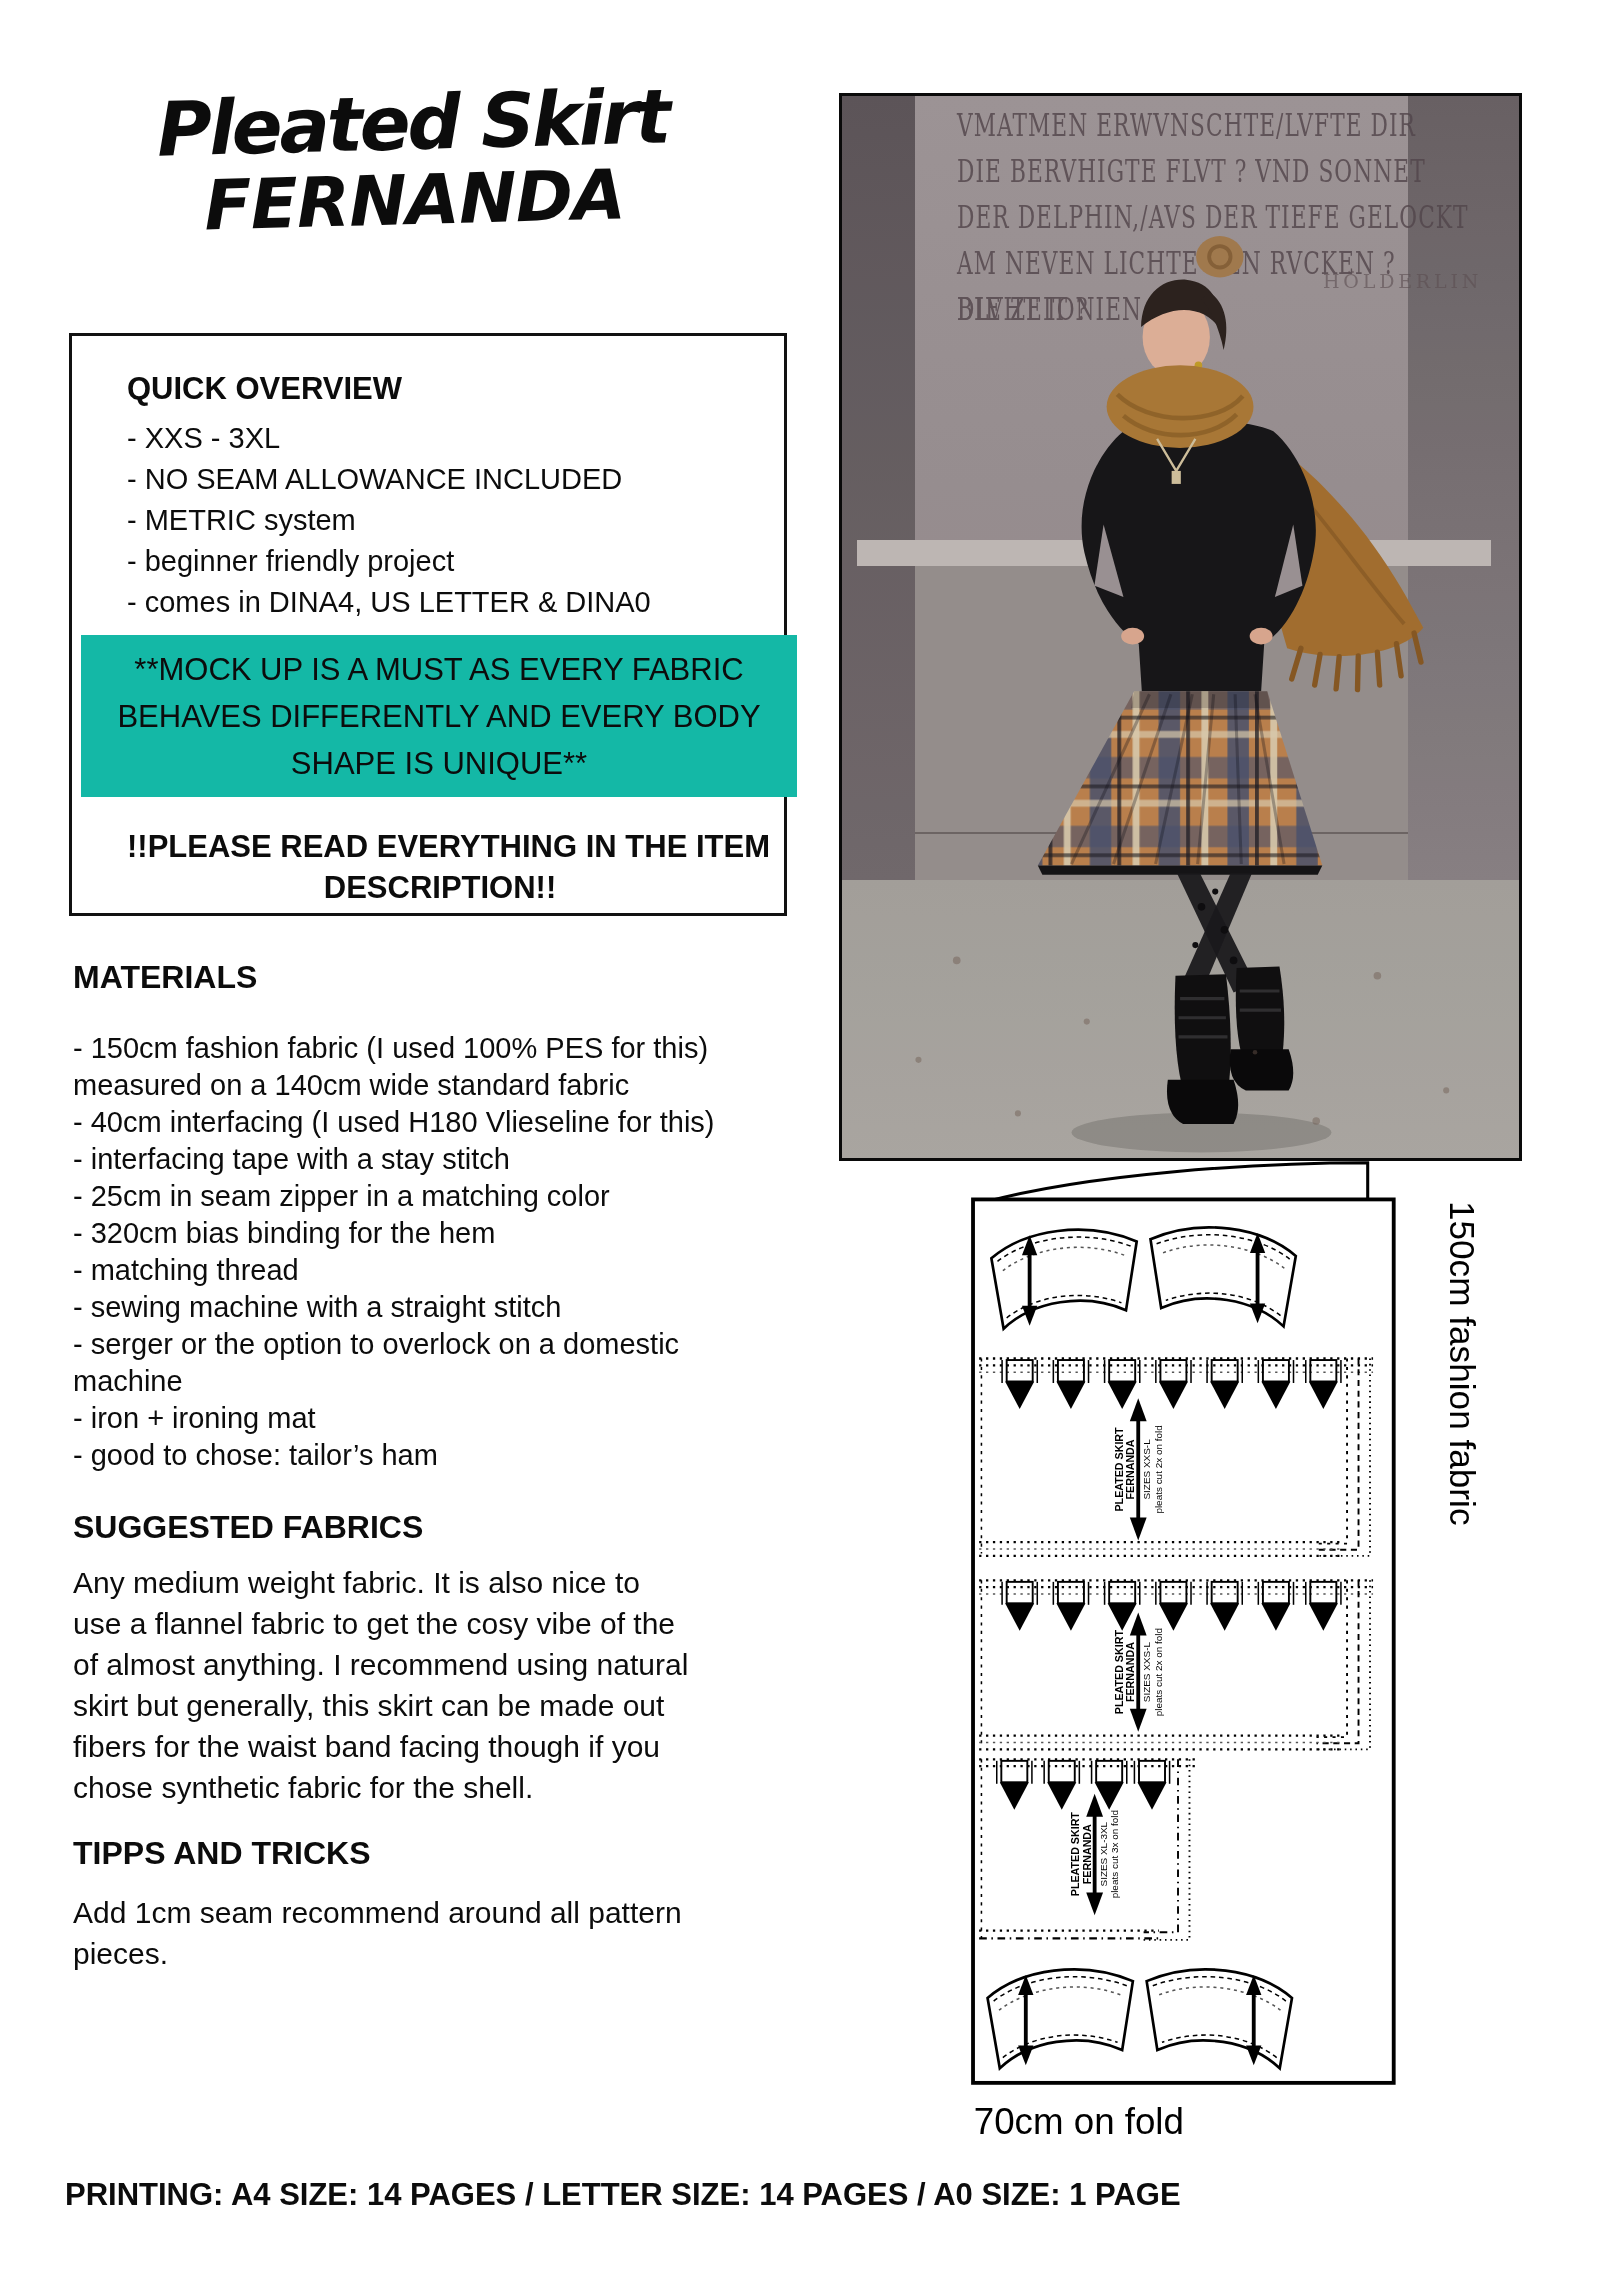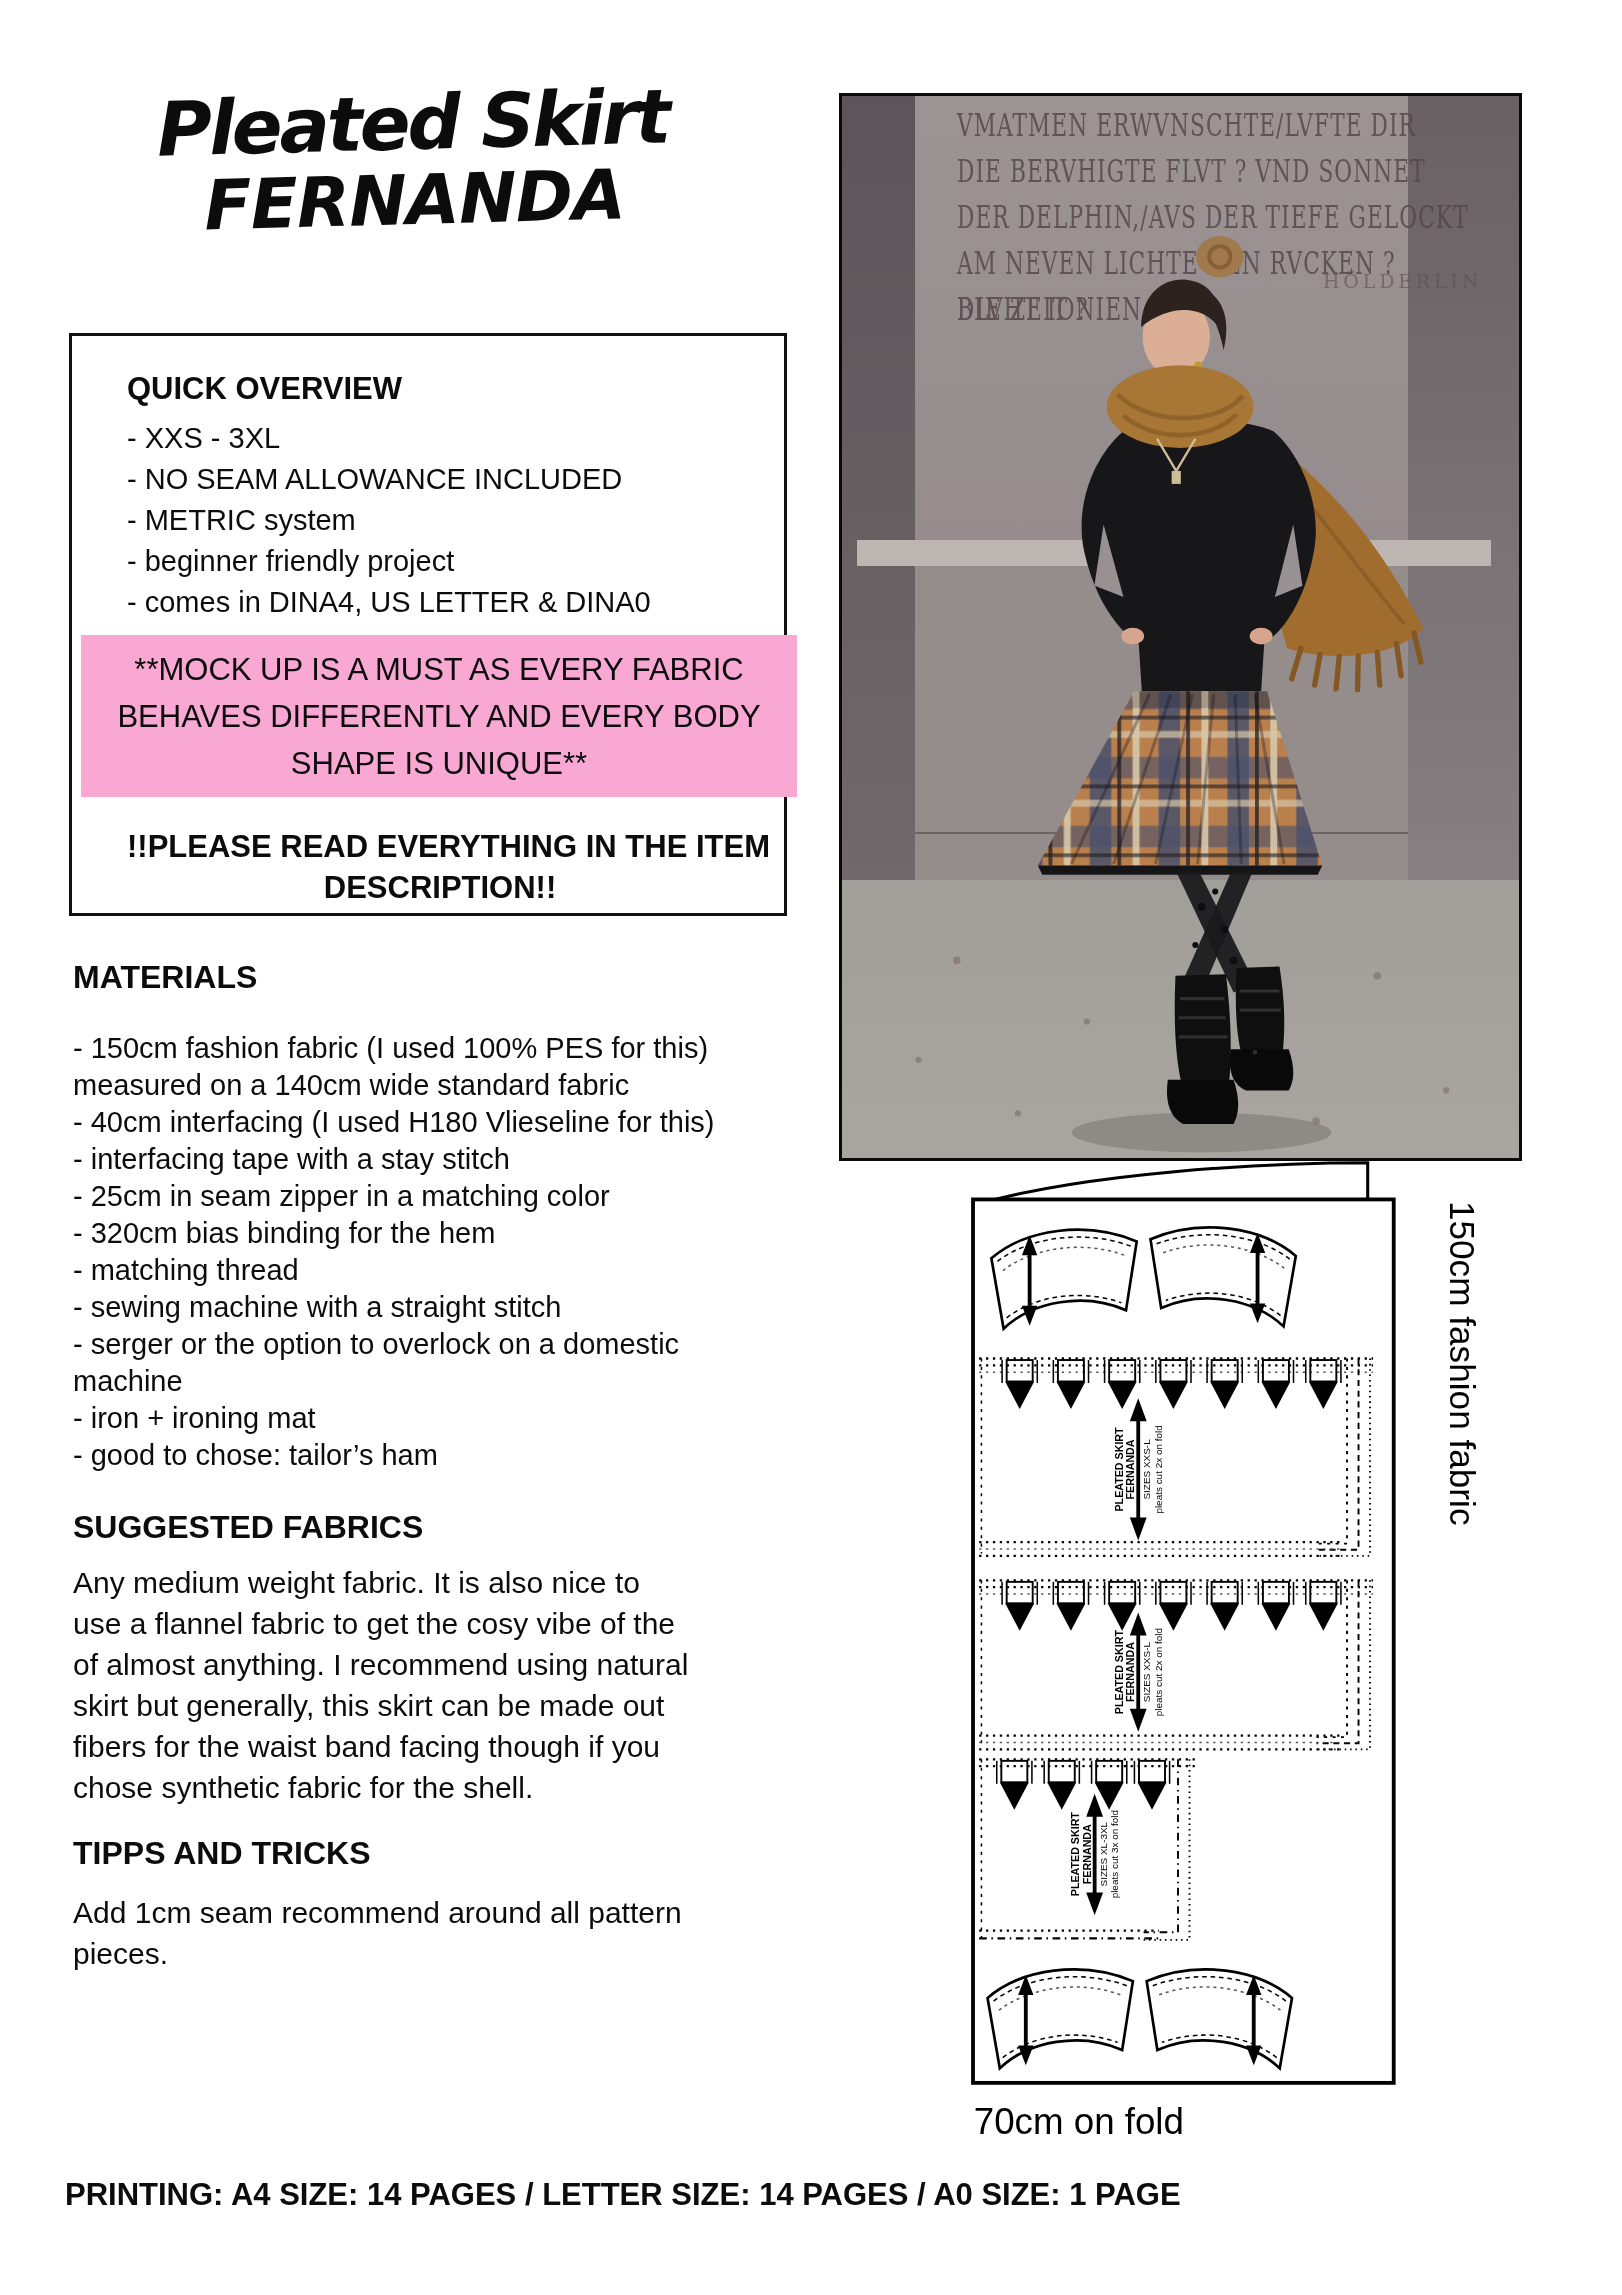--- a/index.html
+++ b/index.html
@@ -11,21 +11,21 @@
          font-family:"DejaVu Sans",sans-serif;font-weight:bold;font-style:italic;
          transform:rotate(-1.5deg);}
   .title .t1{font-size:75px;letter-spacing:-3.1px;line-height:1.05;}
   .title .t2{font-size:69px;letter-spacing:-0.8px;line-height:1.1;}
 
   
   .ovbox{position:absolute;left:69px;top:333px;width:718px;height:583px;
          border:3.1px solid #111;box-sizing:border-box;padding:35px 31px 16px 55px;}
   .ov-head{font-size:31px;font-weight:bold;margin-bottom:10.7px;}
   .ov-item{font-size:29px;line-height:41px;white-space:nowrap;}
-  .grayband{margin:12.2px -44px 0 -46px;background:#f9a8d4;padding:10.7px 4.6px;text-align:center;}
+  .grayband{margin:12.2px -44px 0 -46px;background:#14b8a6;padding:10.7px 4.6px;text-align:center;}
   .grayband div{font-size:31px;line-height:47px;white-space:nowrap;}
   .ov-note{margin-top:29px;text-align:center;font-weight:bold;}
   .ov-note div{font-size:31px;line-height:41px;white-space:nowrap;}
 
   
   .sec-head{position:absolute;left:73px;font-size:32px;font-weight:bold;}
   .txtblock{position:absolute;left:73px;}
   .txtblock .ln{font-size:29px;line-height:37px;white-space:nowrap;}
   .txtblock.para .ln{font-size:30px;line-height:41px;}
   .printing{position:absolute;left:65px;top:2177px;font-size:31px;font-weight:bold;white-space:nowrap;}

